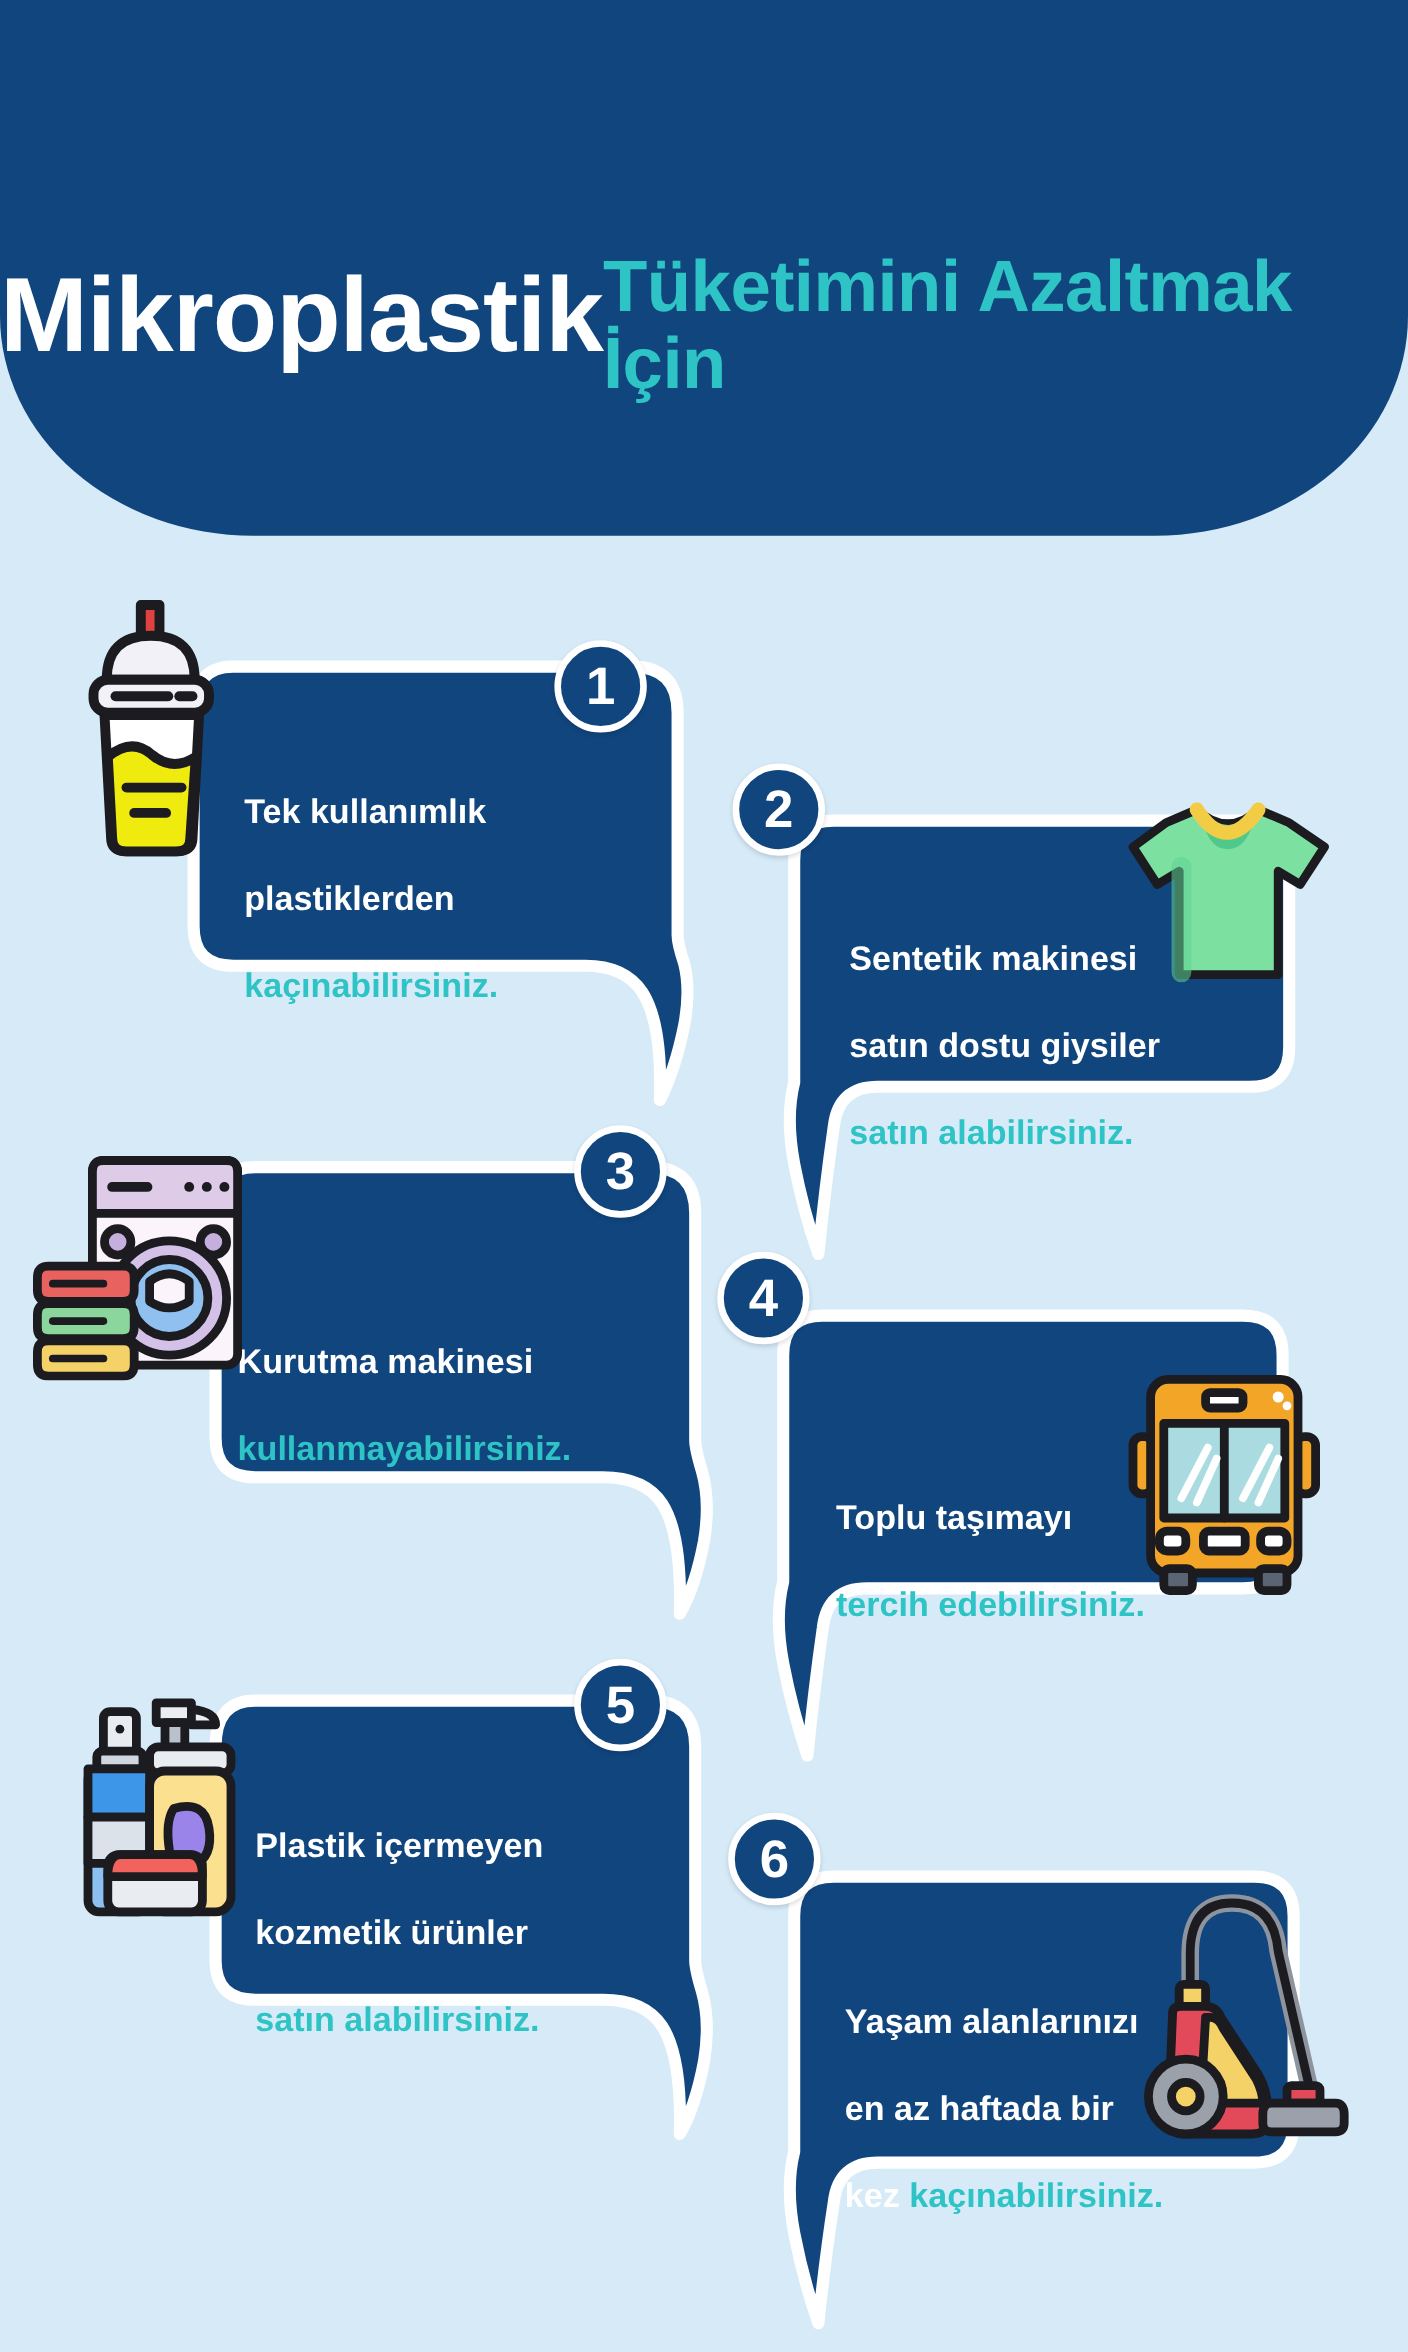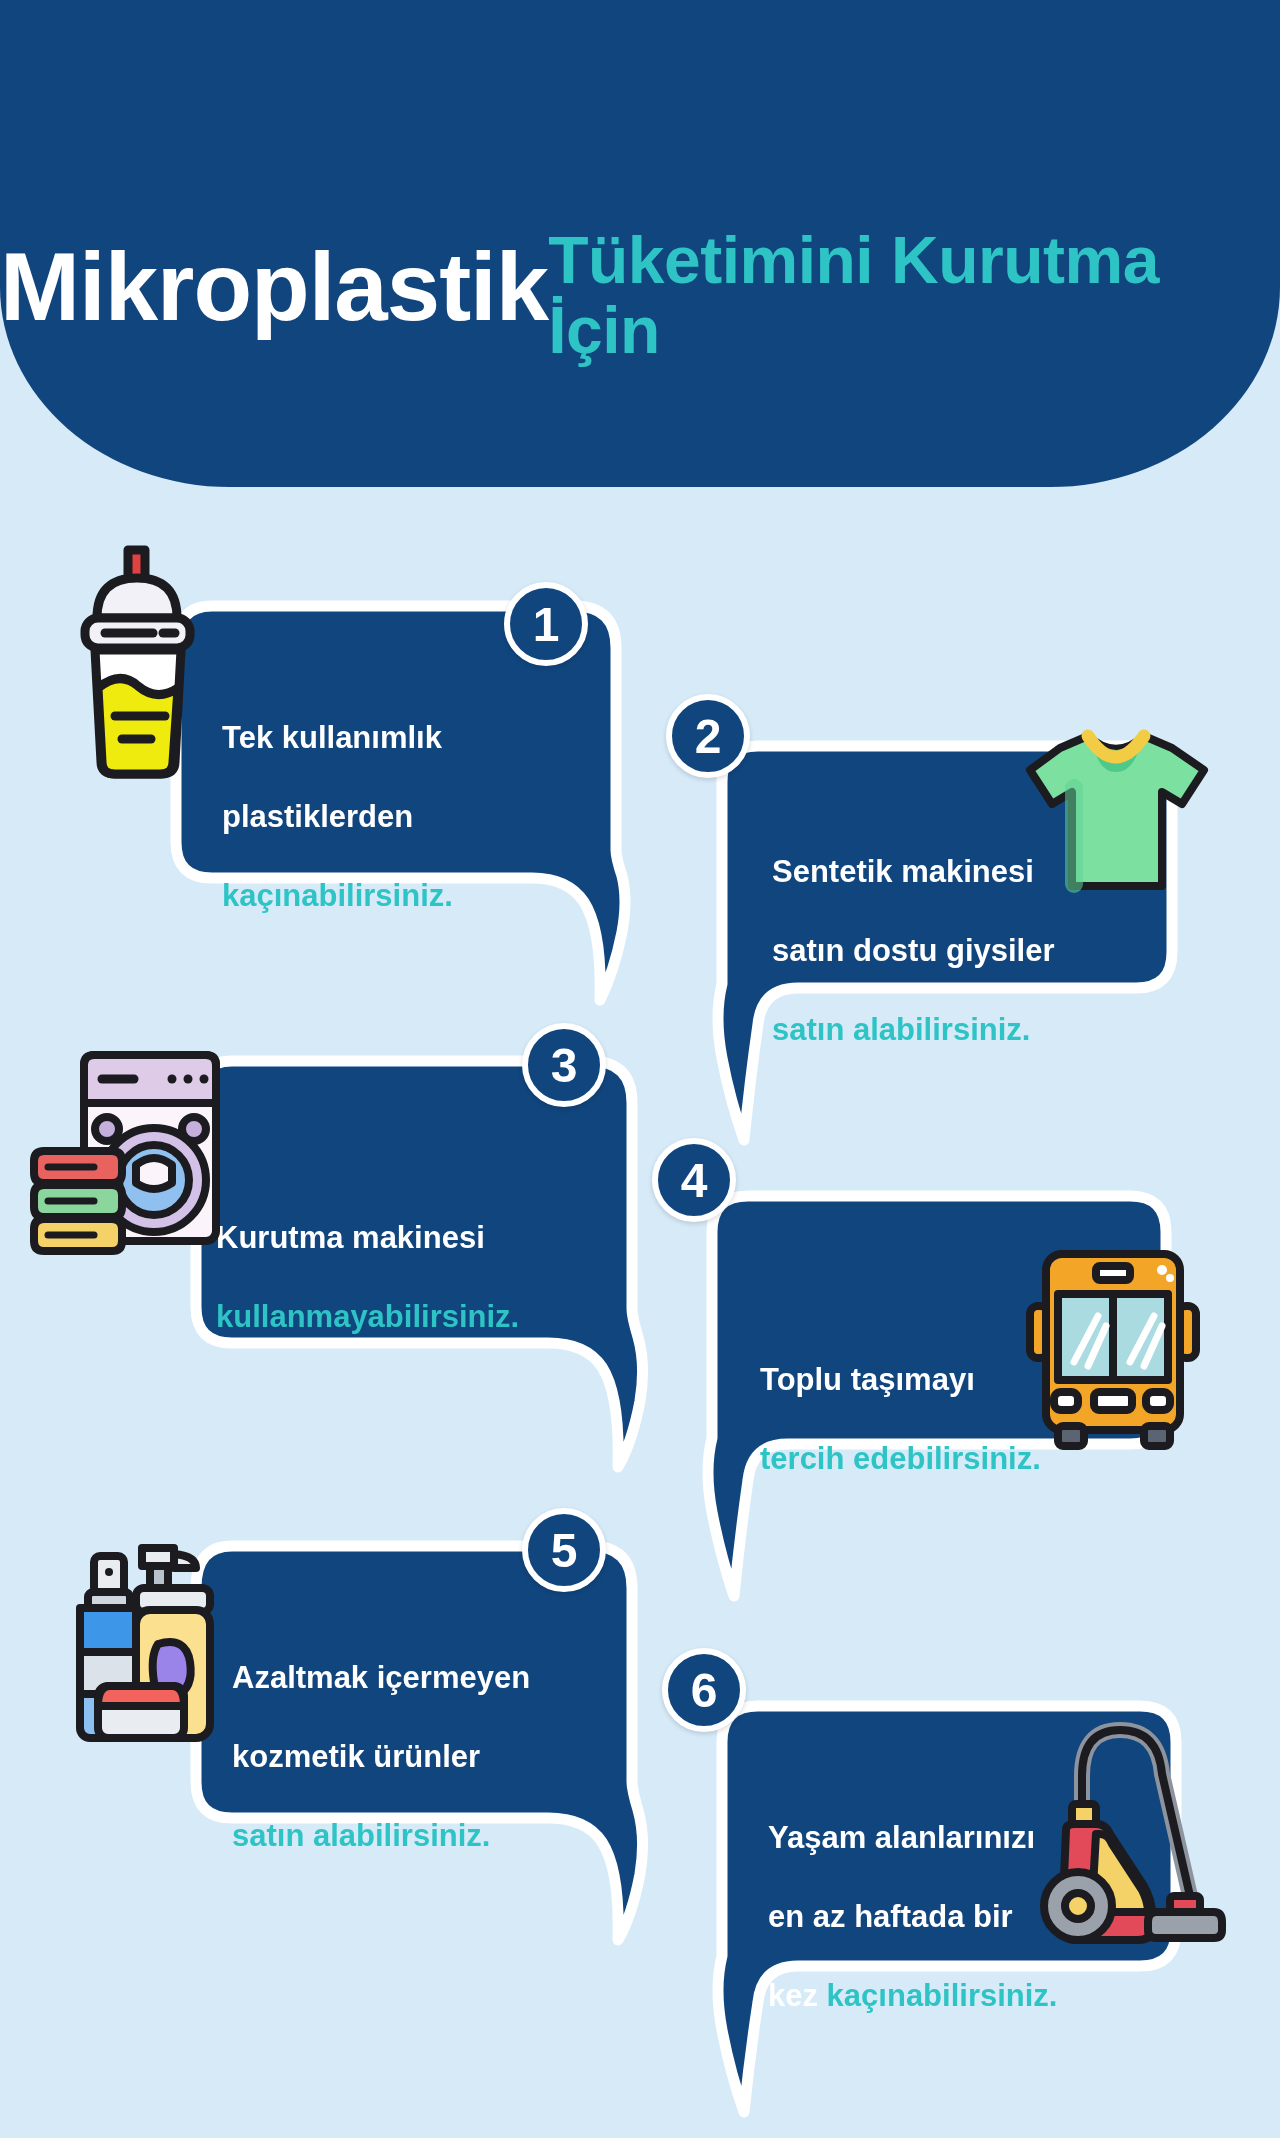--- a/index.html
+++ b/index.html
@@ -55,21 +55,21 @@
     color:#ffffff;font-weight:bold;
     box-shadow:0 2px 5px rgba(0,0,0,.15);
   }
   .icon-box{position:absolute;}
 </style>
 </head>
 <body>
 
 <div class="header">
   <div class="title-main">Mikroplastik</div>
-  <div class="title-sub">Tüketimini Kurutma İçin</div>
+  <div class="title-sub">Tüketimini Azaltmak İçin</div>
 </div>
 
 <div class="card" style="left:170px;top:600px;width:470px;height:420px;">
   <div class="bubble-wrap">
     <svg class="bubble-svg" width="470" height="420" viewBox="0 0 470 420">
       <path d="M42,6 H404 Q446,6 446,48 V250 Q446,258 452,276 Q458,300 452,332 Q444,372 430,400 Q432,330 414,302 Q398,278 362,278 H42 Q6,278 6,242 V48 Q6,6 42,6 Z" fill="#11457e" stroke="#ffffff" stroke-width="11" stroke-linejoin="round"></path>
     </svg>
   </div>
   <div class="bubble-text" style="left:52px;top:78px;width:350px;">
     <span>Tek kullanımlık</span><br>
@@ -204,21 +204,21 @@
   </div>
 </div>
 
 <div class="card" style="left:190px;top:1540px;width:470px;height:420px;">
   <div class="bubble-wrap">
     <svg class="bubble-svg" width="470" height="420" viewBox="0 0 470 420">
       <path d="M42,6 H400 Q442,6 442,48 V242 Q442,250 448,270 Q456,298 450,334 Q442,376 428,400 Q430,330 412,302 Q396,278 358,278 H42 Q6,278 6,242 V48 Q6,6 42,6 Z" fill="#11457e" stroke="#ffffff" stroke-width="11" stroke-linejoin="round"></path>
     </svg>
   </div>
   <div class="bubble-text" style="left:42px;top:78px;width:370px;">
-    <span>Azaltmak içermeyen</span><br>
+    <span>Plastik içermeyen</span><br>
     <span>kozmetik ürünler</span><br>
     <span class="hl">satın alabilirsiniz.</span>
   </div>
   <div class="numcircle" style="left:332px;top:-32px;width:84px;height:84px;font-size:48px;">
     <span>5</span>
   </div>
 
   <div class="icon-box" style="left:-140px;top:-10px;">
     <svg width="180" height="220" viewBox="0 0 180 220">
       <g stroke="#1b1b20" stroke-width="8" stroke-linejoin="round" stroke-linecap="round">

